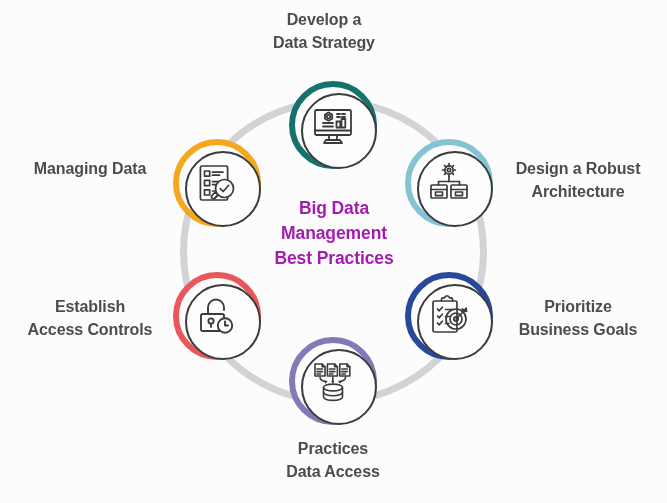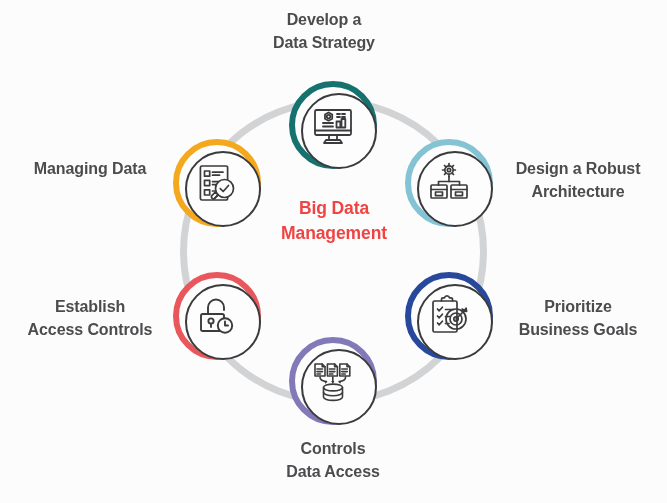--- a/index.html
+++ b/index.html
@@ -30,21 +30,21 @@
   }
 
   
   .center-text {
     position: absolute;
     left: 243px;
     top: 196px;
     width: 182px;
     text-align: center;
     z-index: 2;
-    color: #ef4444;
+    color: #a21caf;
     font-size: 17.5px;
     font-weight: bold;
     line-height: 25px;
     letter-spacing: -0.1px;
   }
   .center-text div { white-space: nowrap; }
 
   
   .node {
     position: absolute;
@@ -92,20 +92,21 @@
 </head>
 <body>
 
 <div id="canvas">
 
   <div class="connector-ring"></div>
 
   <div class="center-text">
     <div>Big Data</div>
     <div>Management</div>
+    <div>Best Practices</div>
   </div>
 
   <div class="node">
     <div class="node-circle" id="c0" style="left:289px; top:81px; border:6px solid #16726f;">
       <div class="inner-ring"></div>
       <svg width="48" height="48" viewBox="0 0 48 48" fill="none" stroke="#3b3b3d" stroke-width="1.8" stroke-linecap="round" stroke-linejoin="round">
         <rect x="6" y="9" width="36" height="25" rx="1.5"></rect>
         <line x1="6" y1="29.5" x2="42" y2="29.5"></line>
         <path d="M20 34 L20 39 L28 39 L28 34"></path>
         <path d="M15 42 L33 42 L31 39 L17 39 Z"></path>
@@ -217,21 +218,21 @@
         <path d="M23.8 26.4 l-1.6 -2.4 h3.2 z" fill="#3b3b3d" stroke="none"></path>
         <path d="M36.6 20 q0 4 -6.5 4.6"></path>
         <path d="M29.8 25.4 l2.6 -1.3 l-1.2 2.6 z" fill="#3b3b3d" stroke="none"></path>
 
         <ellipse cx="24" cy="30.5" rx="9.5" ry="3.4"></ellipse>
         <path d="M14.5 30.5 v9.5 a9.5 3.4 0 0 0 19 0 v-9.5"></path>
         <path d="M14.5 35.3 a9.5 3.4 0 0 0 19 0"></path>
       </svg>
     </div>
     <div class="node-label lbl-center" style="left:233px; top:437px; width:200px;">
-      <div>Controls</div>
+      <div>Practices</div>
       <div>Data Access</div>
     </div>
   </div>
 
   <div class="node">
     <div class="node-circle" style="left:173px; top:272px; border:6px solid #e9575c;">
       <div class="inner-ring"></div>
       <svg width="48" height="48" viewBox="0 0 48 48" fill="none" stroke="#3b3b3d" stroke-width="1.9" stroke-linecap="round" stroke-linejoin="round">
         <path d="M15 22 V15.5 a8 8 0 0 1 16 0 V18"></path>
         <rect x="8" y="22" width="23" height="17" rx="1.8"></rect>

